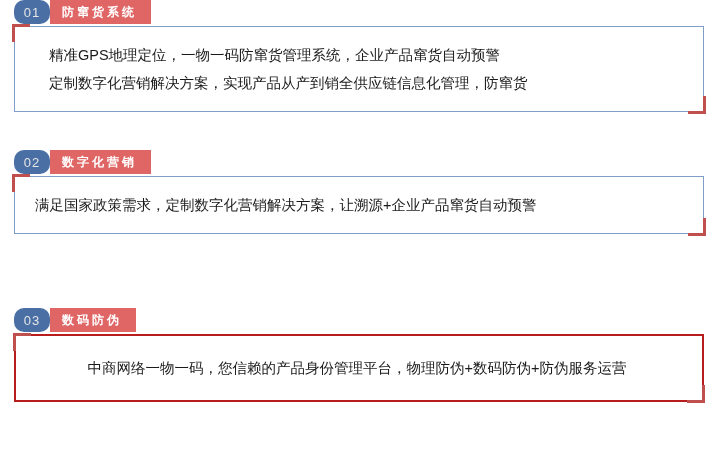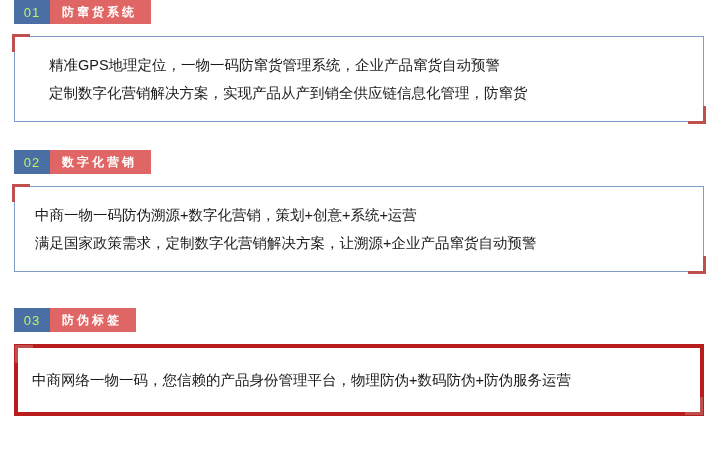--- a/index.html
+++ b/index.html
@@ -30,55 +30,56 @@
     position: relative;
     height: 26px;
   }
   .num-badge {
     position: absolute;
     left: 14px;
     top: 0;
     width: 36px;
     height: 24px;
     background: #4a6fa5;
-    color: #bef264;
+    color: #e5e5e5;
     font-size: 13px;
     letter-spacing: 1px;
     display: flex;
     align-items: center;
     justify-content: center;
     font-family: "Liberation Sans", sans-serif;
+    border-radius: 10px;
   }
   .title-tab {
     position: absolute;
     left: 50px;
     top: 0;
     height: 24px;
     background: #e06666;
     color: #ffffff;
     font-size: 12px;
     font-weight: bold;
     letter-spacing: 3px;
     display: flex;
     align-items: center;
     padding: 0 14px 0 12px;
   }
 
   
   .sec-body {
     position: relative;
-    margin-top: 10px;
     margin-left: 14px;
     margin-right: 14px;
     border: 1px solid #7f9dc6;
     box-sizing: border-box;
     padding: 14px 18px 14px 28px;
   }
   .sec-body.redborder {
-    border: 4px solid #b91c1c;
+    border: 2px solid #b91c1c;
+    text-align: center;
   }
   
   .corner {
     position: absolute;
     width: 18px;
     height: 18px;
     box-sizing: border-box;
   }
   .corner.tl {
     left: -3px;
@@ -129,29 +130,28 @@
   </div>
 
   <div class="section" id="section-2">
     <div class="sec-head">
       <div class="num-badge">02</div>
       <div class="title-tab">数字化营销</div>
     </div>
     <div class="sec-body">
       <span class="corner tl"></span>
       <span class="corner br"></span>
-      <div class="body-line">中商一物一码防伪溯源+数字化营销，策划+创意+系统+运营</div>
       <div class="body-line">满足国家政策需求，定制数字化营销解决方案，让溯源+企业产品窜货自动预警</div>
     </div>
   </div>
 
   <div class="section" id="section-3">
     <div class="sec-head">
       <div class="num-badge">03</div>
-      <div class="title-tab">防伪标签</div>
+      <div class="title-tab">数码防伪</div>
     </div>
     <div class="sec-body redborder">
       <span class="corner tl"></span>
       <span class="corner br"></span>
       <div class="body-line">中商网络一物一码，您信赖的产品身份管理平台，物理防伪+数码防伪+防伪服务运营</div>
     </div>
   </div>
 
 </div>
 

